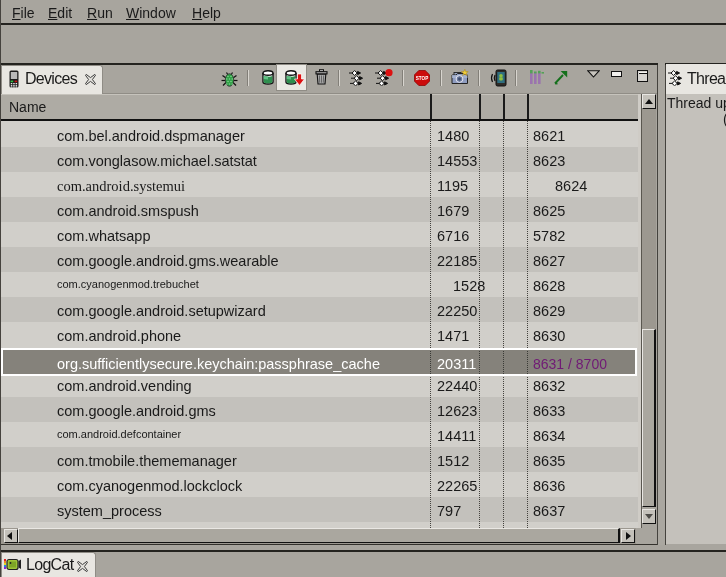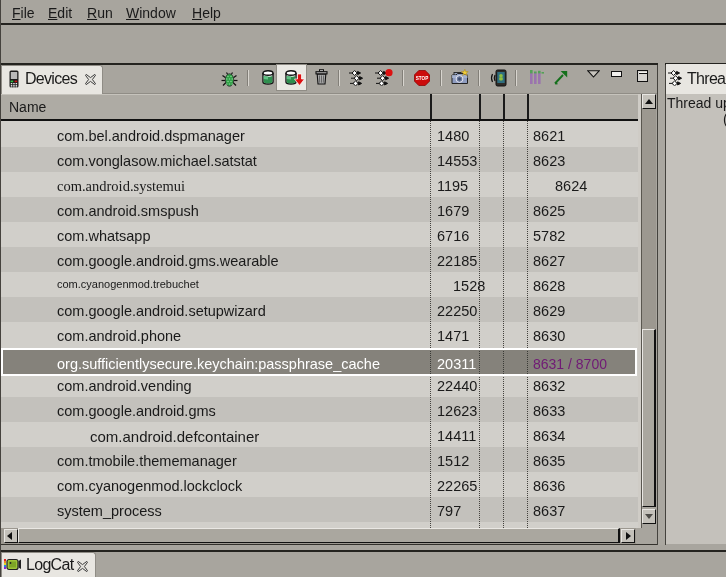--- a/index.html
+++ b/index.html
@@ -260,21 +260,21 @@
 <div class="txt" style="font-size:14.5px;top:303px;left:533px;">8629</div>
 <div class="txt" style="font-size:14.5px;top:328px;left:57px;">com.android.phone</div>
 <div class="txt" style="font-size:14.5px;top:328px;left:437px;">1471</div>
 <div class="txt" style="font-size:14.5px;top:328px;left:533px;">8630</div>
 <div class="txt" style="font-size:14.5px;top:378px;left:57px;">com.android.vending</div>
 <div class="txt" style="font-size:14.5px;top:378px;left:437px;">22440</div>
 <div class="txt" style="font-size:14.5px;top:378px;left:533px;">8632</div>
 <div class="txt" style="font-size:14.5px;top:403px;left:57px;">com.google.android.gms</div>
 <div class="txt" style="font-size:14.5px;top:403px;left:437px;">12623</div>
 <div class="txt" style="font-size:14.5px;top:403px;left:533px;">8633</div>
-<div class="txt" style="font-size:15px;top:428px;left:57px;margin-left:33px;">com.android.defcontainer</div>
+<div class="txt" style="font-size:11px;top:428px;left:57px;">com.android.defcontainer</div>
 <div class="txt" style="font-size:14.5px;top:428px;left:437px;">14411</div>
 <div class="txt" style="font-size:14.5px;top:428px;left:533px;">8634</div>
 <div class="txt" style="font-size:14.5px;top:453px;left:57px;">com.tmobile.thememanager</div>
 <div class="txt" style="font-size:14.5px;top:453px;left:437px;">1512</div>
 <div class="txt" style="font-size:14.5px;top:453px;left:533px;">8635</div>
 <div class="txt" style="font-size:14.5px;top:478px;left:57px;">com.cyanogenmod.lockclock</div>
 <div class="txt" style="font-size:14.5px;top:478px;left:437px;">22265</div>
 <div class="txt" style="font-size:14.5px;top:478px;left:533px;">8636</div>
 <div class="txt" style="font-size:14.5px;top:503px;left:57px;">system_process</div>
 <div class="txt" style="font-size:14.5px;top:503px;left:437px;">797</div>

